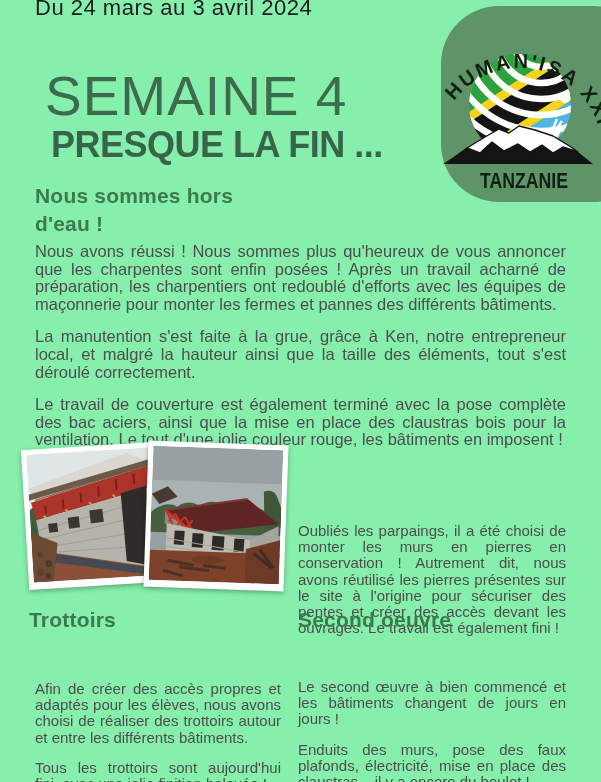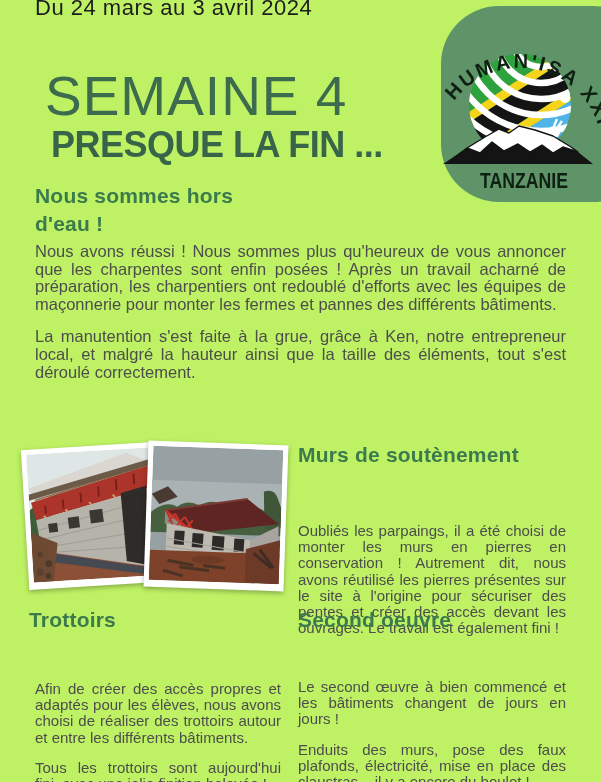--- a/index.html
+++ b/index.html
@@ -1,18 +1,18 @@
 <!DOCTYPE html>
 <html><head>
 <meta charset="utf-8">
 <style>
   html,body{margin:0;padding:0;background:#888;}
   .page{
     position:relative; width:601px; height:782px; margin:0 auto;
-    background:#bef264; overflow:hidden;
+    background:#86efac; overflow:hidden;
     font-family:"Liberation Sans", sans-serif;
   }
   .date{
     position:absolute; left:35px; top:-5px;
     font-size:22px; color:#1d1d1d; letter-spacing:.5px;
     font-family:"Liberation Sans", sans-serif;
   }
   .title{
     position:absolute; left:33px; top:52px; margin:12px;
     font-size:55px; font-weight:500; color:#3c6b4e; letter-spacing:1px;
@@ -100,20 +100,21 @@
       <text font-family="Liberation Sans, sans-serif" font-size="20" font-weight="800" fill="#0F2013" letter-spacing="2.5">
         <textPath href="#arcPath" startOffset="30">HUMAN'ISA XXIV</textPath>
       </text>
     </svg>
   </div>
 
   <h3 class="sec-h h-horsdeau">Nous sommes hors d'eau !</h3>
   <div class="copy intro">
     <p>Nous avons réussi ! Nous sommes plus qu'heureux de vous annoncer que les charpentes sont enfin posées ! Après un travail acharné de préparation, les charpentiers ont redoublé d'efforts avec les équipes de maçonnerie pour monter les fermes et pannes des différents bâtiments.</p>
     <p>La manutention s'est faite à la grue, grâce à Ken, notre entrepreneur local, et malgré la hauteur ainsi que la taille des éléments, tout s'est déroulé correctement.</p>
+    <p>Le travail de couverture est également terminé avec la pose complète des bac aciers, ainsi que la mise en place des claustras bois pour la ventilation. Le tout d'une jolie couleur rouge, les bâtiments en imposent !</p>
   </div>
 
   <div class="photo photo-left">
     <svg width="122" height="128" viewBox="0 0 122 128">
       <rect width="122" height="128" fill="#dfe6e6"></rect>
       <path d="M0,56 q8,-8 16,-4 q8,2 6,10 q10,2 4,10 L0,86 Z" fill="#3c5c3a"></path>
       <polygon points="0,34 100,4 122,14 122,24 10,52" fill="#d9d7d0"></polygon>
       <path d="M6,46 L118,18 M20,44 L112,21 M40,40 L104,25" stroke="#8a6a4a" stroke-width="1.2" fill="none"></path>
       <polygon points="0,40 122,12 122,18 0,46" fill="#6b5a48"></polygon>
       <polygon points="2,48 122,18 122,40 6,66" fill="#ab352a"></polygon>
@@ -154,21 +155,20 @@
       <rect x="84" y="90" width="10" height="13" fill="#2e2a28" transform="rotate(2 89 96)"></rect>
       <path d="M17,92 L100,104 M17,100 L100,110" stroke="#a5a29a" stroke-width="1" fill="none"></path>
       <rect y="104" width="130" height="30" fill="#7e4129"></rect>
       <path d="M96,100 L130,90 L130,134 L96,134 Z" fill="#6e3a28"></path>
       <path d="M104,104 l18,14 M110,100 l14,18" stroke="#3f2c22" stroke-width="3" fill="none"></path>
       <path d="M18,114 l26,4 M30,120 l30,3 M14,124 l20,5 M54,118 l22,2" stroke="#4a3325" stroke-width="3" fill="none"></path>
       <ellipse cx="58" cy="112" rx="16" ry="4" fill="#6e3a26"></ellipse>
     </svg>
   </div>
 
-  <h3 class="sec-h h-murs">Murs de soutènement</h3>
   <div class="copy col murs-col">
     <p>Oubliés les parpaings, il a été choisi de monter les murs en pierres en conservation ! Autrement dit, nous avons réutilisé les pierres présentes sur le site à l'origine pour sécuriser des pentes et créer des accès devant les ouvrages. Le travail est également fini !</p>
   </div>
 
   <h3 class="sec-h h-trottoirs">Trottoirs</h3>
   <div class="copy col trottoirs-col">
     <p>Afin de créer des accès propres et adaptés pour les élèves, nous avons choisi de réaliser des trottoirs autour et entre les différents bâtiments.</p>
     <p>Tous les trottoirs sont aujourd'hui fini, avec une jolie finition balayée !</p>
   </div>
 

